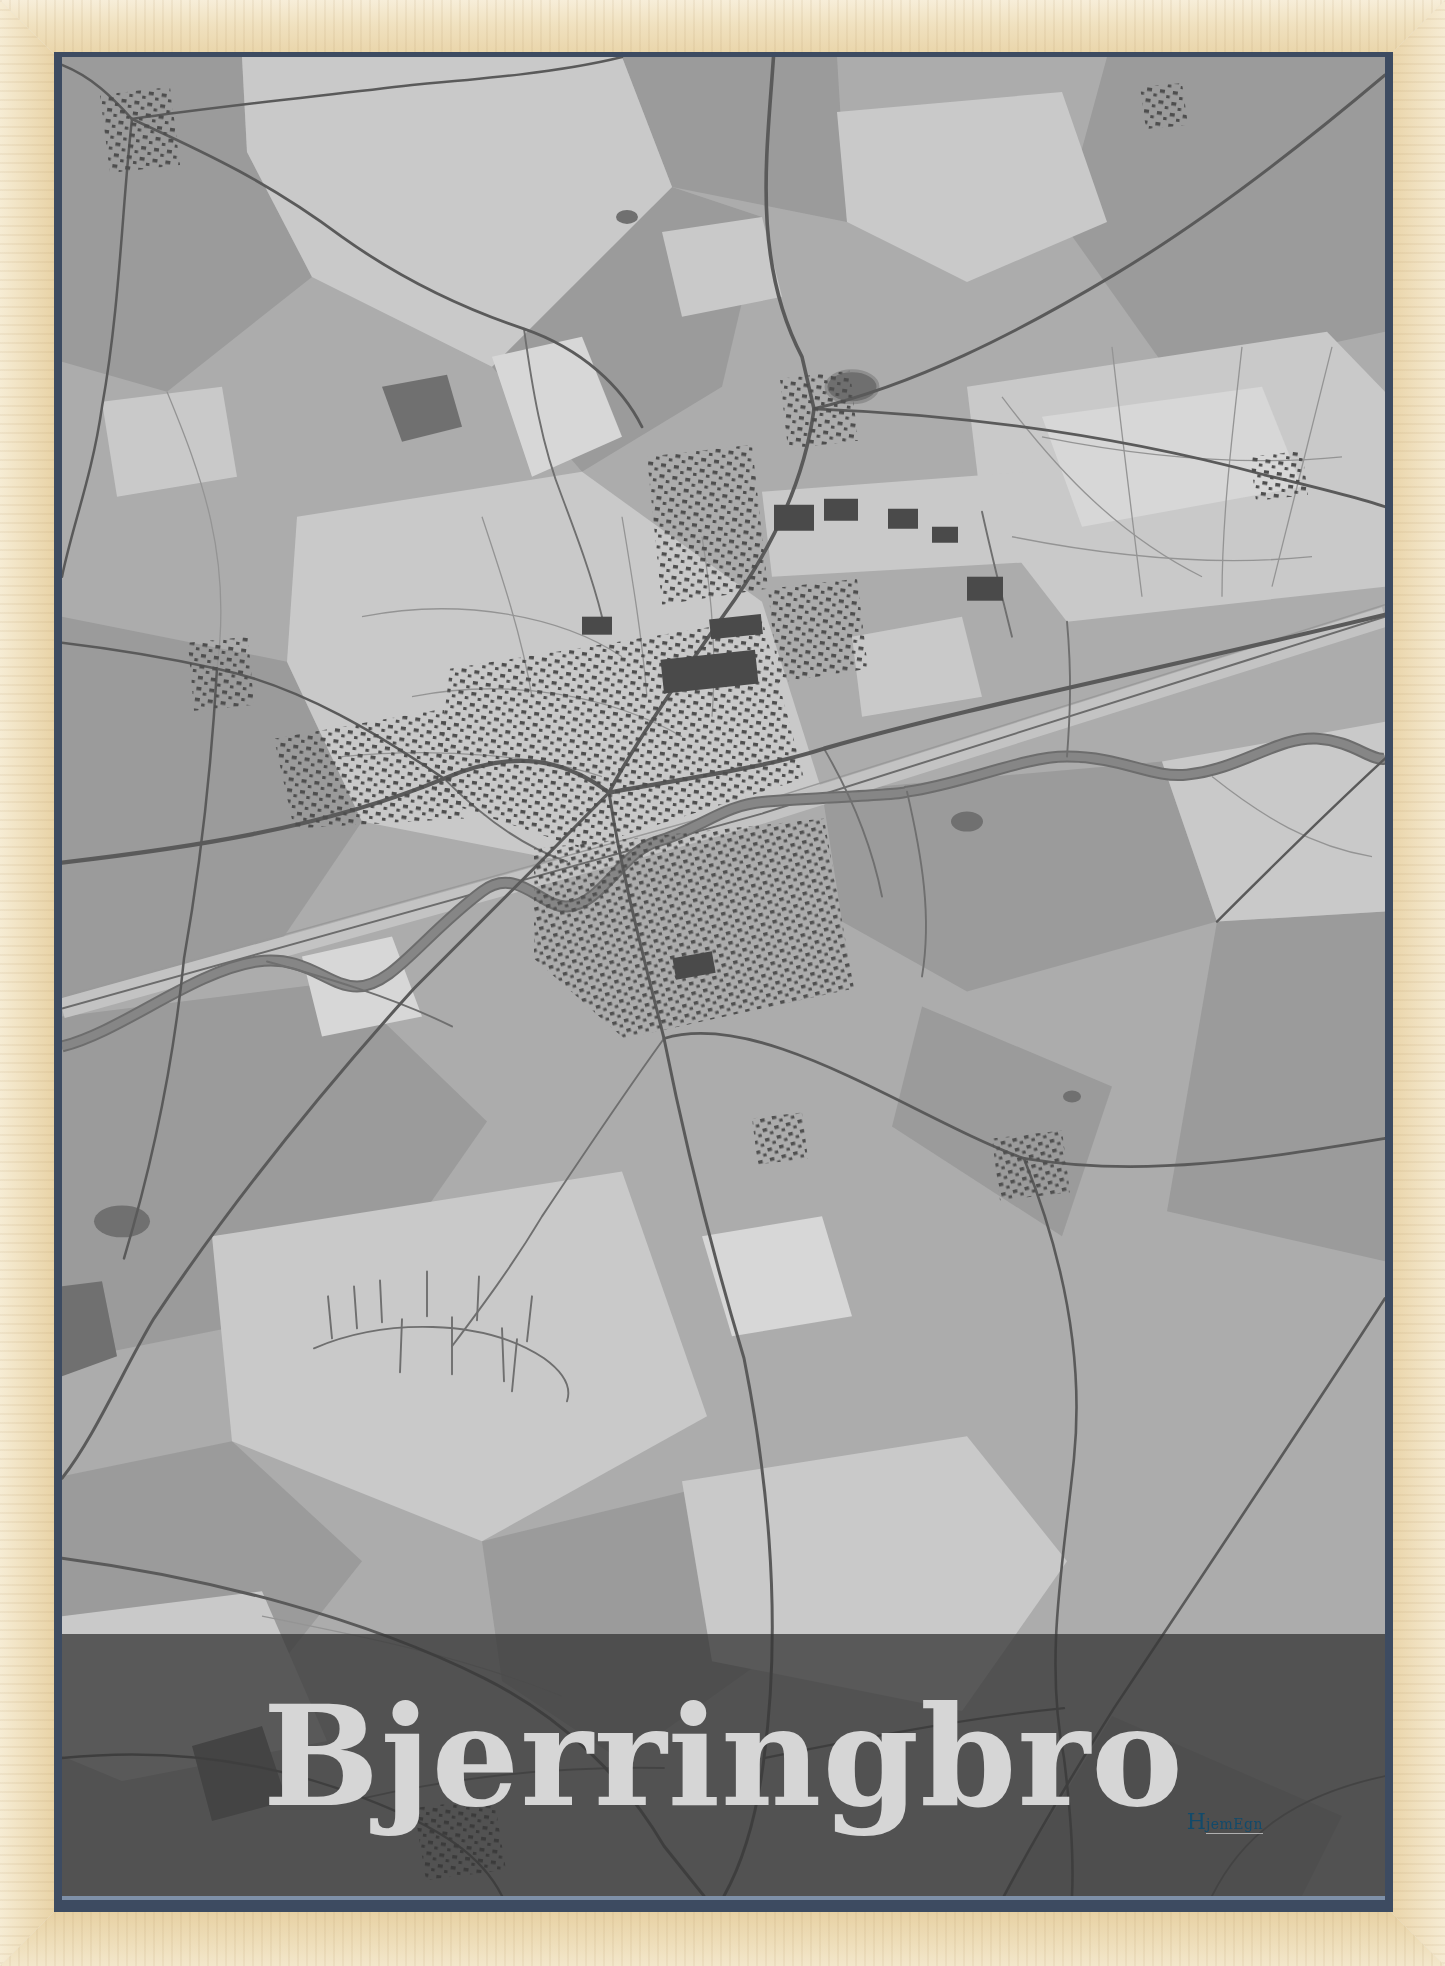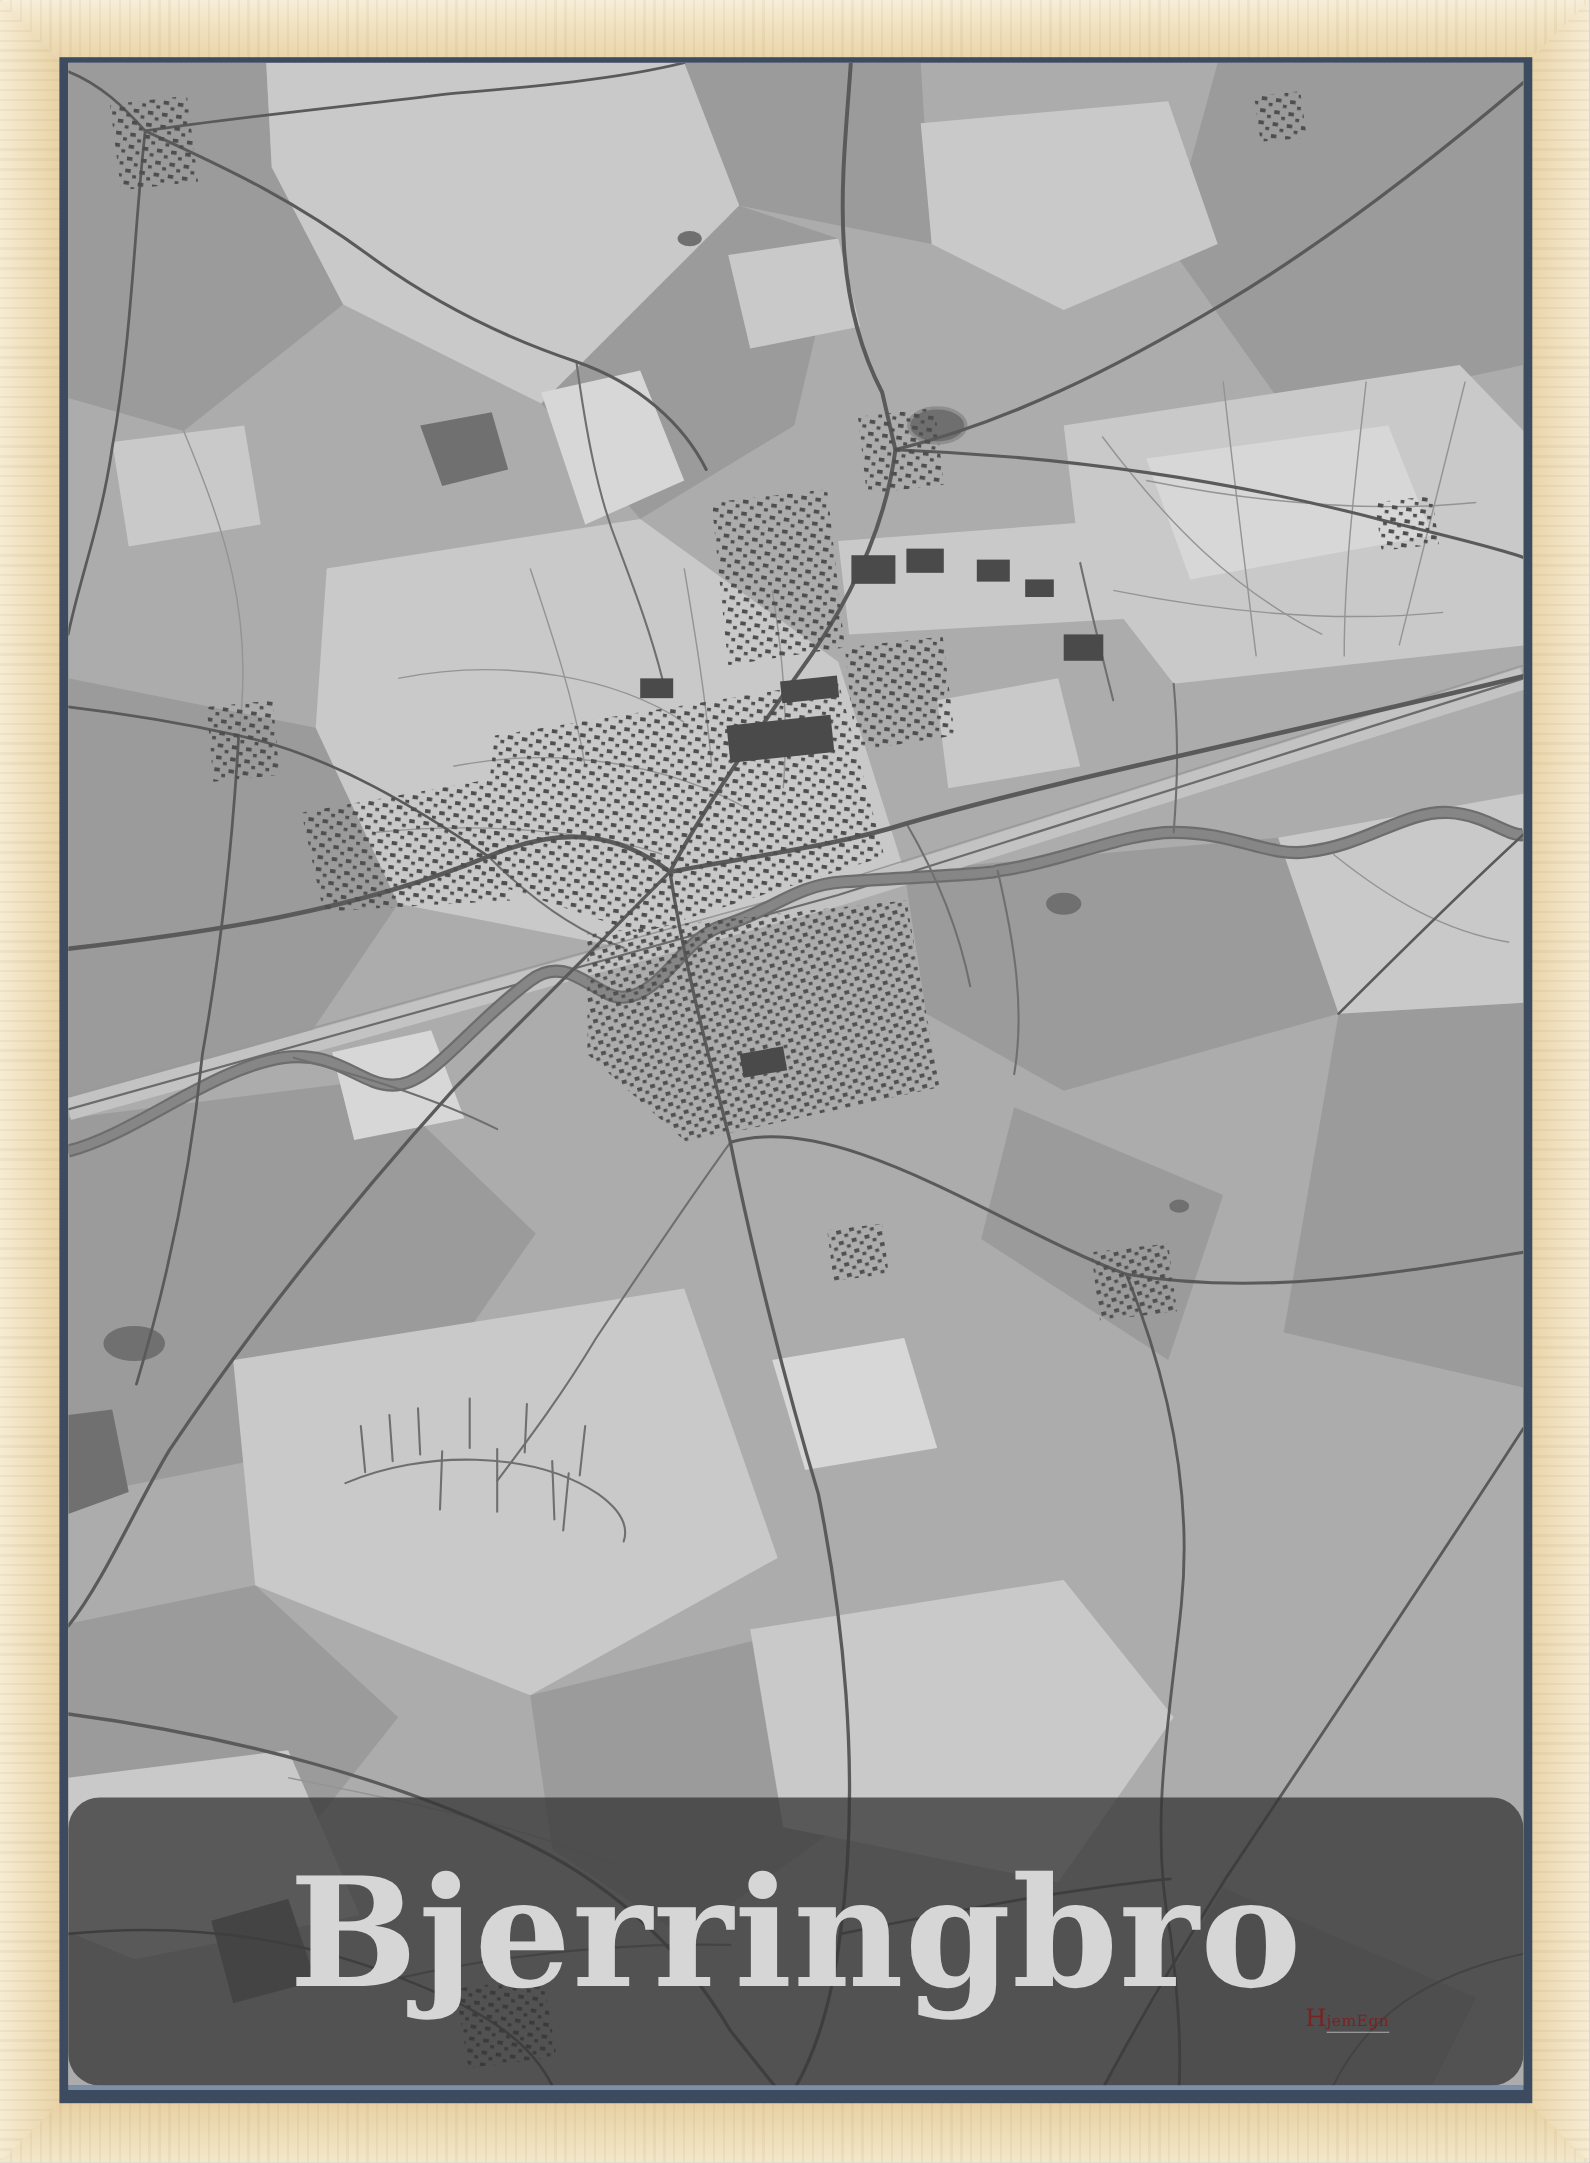--- a/index.html
+++ b/index.html
@@ -28,26 +28,26 @@
   .rabbet{position:absolute;left:54px;top:52px;right:52px;bottom:54px;background:#3d4b61;}
   .rabbet-light{position:absolute;left:62px;right:60px;bottom:66px;height:4px;background:#7e90a8;z-index:3;}
 
   
   .poster{position:absolute;left:62px;top:57px;right:60px;bottom:70px;background:#acacac;overflow:hidden;}
   .poster svg{position:absolute;left:0;top:0;width:100%;height:100%;display:block;}
 
   
   .title-band{position:absolute;left:0;right:0;bottom:0;height:262px;
     background:rgba(54,54,54,0.76);
-    display:flex;align-items:center;justify-content:center;border-radius:29px;}
+    display:flex;align-items:center;justify-content:center;}
   .poster-title{color:#d6d6d6;font-size:138px;font-weight:700;line-height:1;
     letter-spacing:1px;padding-bottom:16px;}
 
   
-  .brand{position:absolute;right:122px;bottom:48px;color:#7f1d1d;opacity:.9;
+  .brand{position:absolute;right:122px;bottom:62px;color:#0c4a6e;opacity:.9;
     white-space:nowrap;}
   .brand-h{font-size:22px;}
   .brand-rest{font-size:14px;border-bottom:1px solid rgba(205,205,205,.85);
     padding-bottom:1px;letter-spacing:.5px;}
 </style>
 </head>
 <body>
 
 <div class="stage">
 

